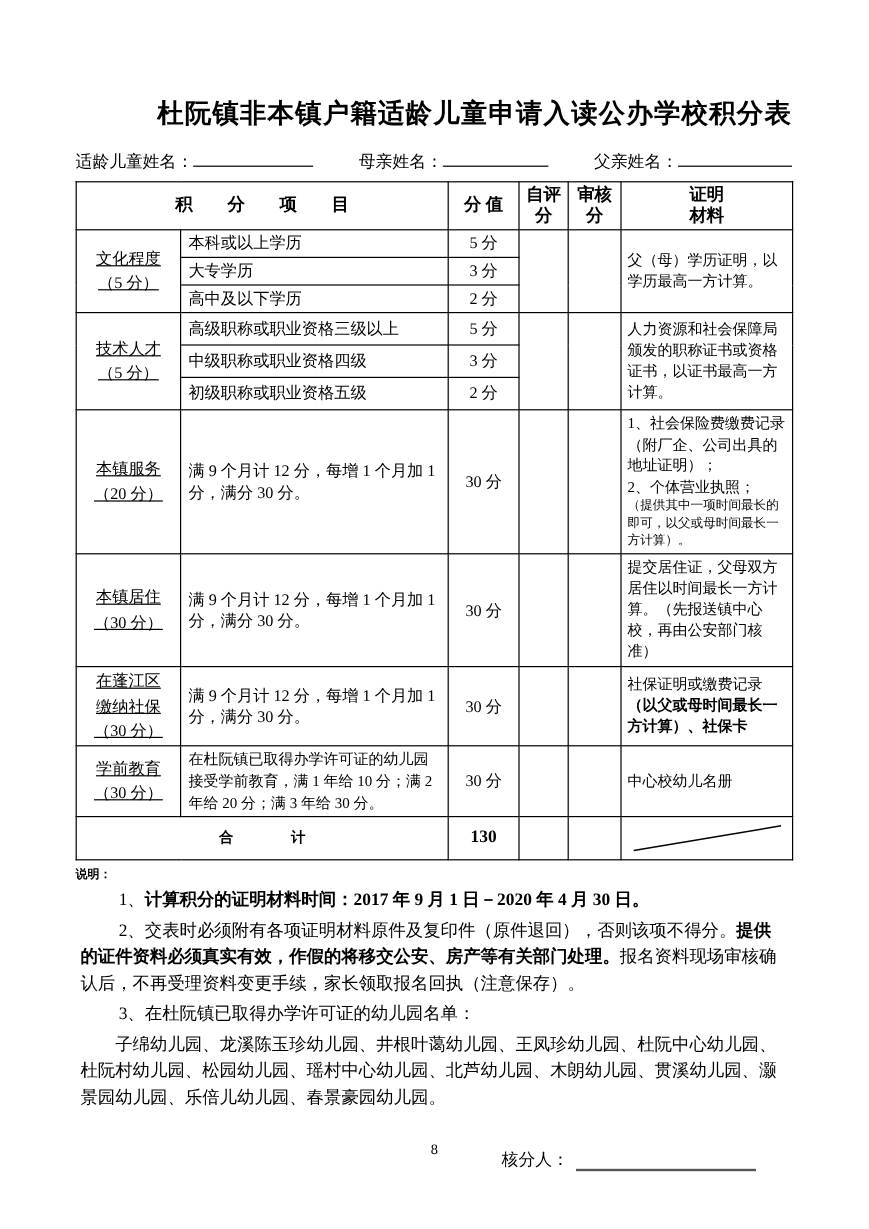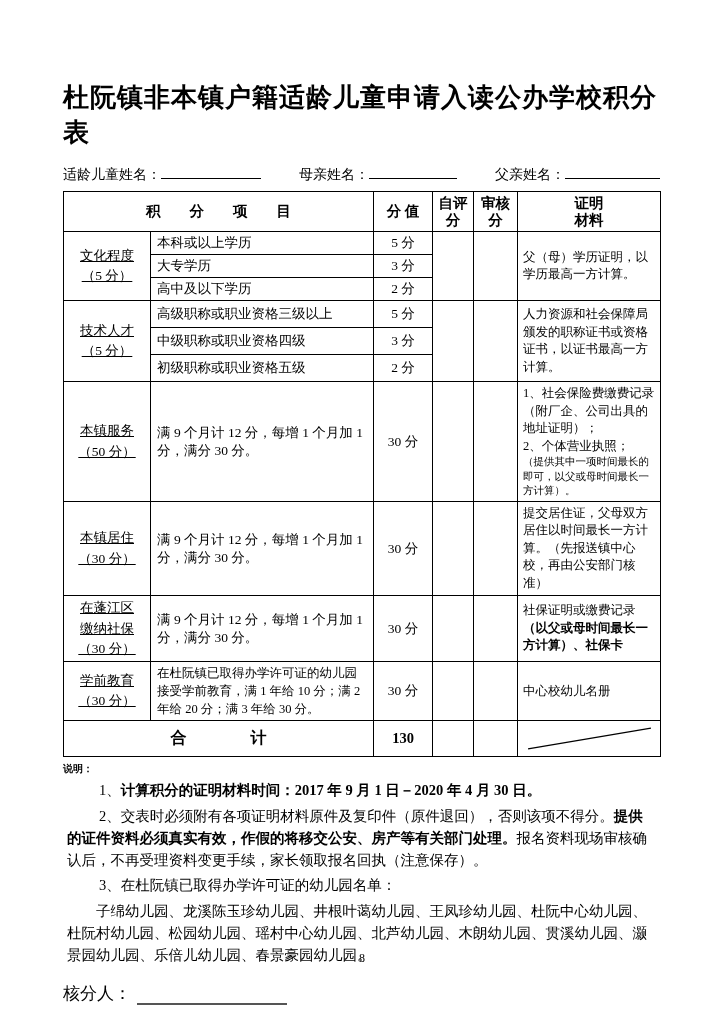--- a/index.html
+++ b/index.html
@@ -4,21 +4,21 @@
 <style>
   * { box-sizing: border-box; }
   html,body { margin:0; padding:0; }
   body {
     width:724px; height:1024px; background:#ffffff; color:#000;
     font-family:"Liberation Serif","DejaVu Serif",serif;
     position:relative; overflow:hidden;
   }
   .page { padding:68px 64px 0 63px; }
   .attachment { font-size:15px; font-weight:bold; }
-  .title { font-size:26px; font-weight:bold; text-align:left; margin:12px 0 0 0; letter-spacing:1px;font-family:Liberation Mono, monospace; }
+  .title { font-size:22px; font-weight:bold; text-align:right; margin:12px 0 0 0; letter-spacing:1px;font-family:Liberation Mono, monospace; }
   .names { display:flex; justify-content:space-between; align-items:center; margin-top:15px; font-size:14px; }
   .name-group { white-space:nowrap; }
   .uline { display:inline-block; border-bottom:1px solid #000; height:14px; vertical-align:baseline; }
   .w100 { width:100px; } .w95 { width:95px; } .w88 { width:88px; }
 
   table { border-collapse:collapse; table-layout:fixed; width:597px; margin-top:7px; }
   td, th { border:1px solid #000; padding:2px 6px; font-size:13.5px; vertical-align:middle; }
   th { font-weight:bold; text-align:center; font-size:14.5px; padding:3px 2px; }
   tr.head th { height:36px; line-height:1.15; }
   .c { text-align:center; }
@@ -30,31 +30,31 @@
   .proof .blockline { display:block; }
   td.blank { padding:0; }
   tr.r-edu td { height:23px; }
   tr.r-tech td { height:27px; }
   tr.r-service td { height:104px; }
   tr.r-reside td { height:72px; }
   tr.r-social td { height:52px; }
   tr.r-pre td { height:58px; }
   .sm-item { font-size:12.5px; line-height:1.45; }
   tr.r-total td { height:36px; }
-  .total-label { font-weight:bold; font-size:16px; }
+  .total-label { font-weight:bold; font-size:12px; }
   .total-val { font-weight:bold; font-size:14.5px; }
   .diag-cell { padding:0; position:relative; }
   .diag-cell svg { display:block; width:100%; height:100%; position:absolute; top:0; left:0; }
 
   .notes { margin-top:5px; }
   .notes-heading { font-size:10px; font-weight:bold; }
   p.note { margin:4px; font-size:14.5px; line-height:1.5; text-indent:2.2em; }
   p.note.list { text-indent:2em; }
 
-  .scorer { display:flex; justify-content:flex-start; align-items:flex-end; margin-top:16px; padding-right:30px; font-size:17px; }
+  .scorer { display:flex; justify-content:flex-end; align-items:flex-end; margin-top:32px; padding-right:30px; font-size:14px; }
   .scorer .uline { width:150px; border-bottom:2px solid #555; height:18px; margin-left:6px; }
   .pagenum { position:absolute; left:0; right:0; bottom:58px; text-align:center; font-size:12px; }
 </style>
 </head>
 <body>
 
 <div class="page">
 
   <h1 class="title">杜阮镇非本镇户籍适龄儿童申请入读公办学校积分表</h1>
 
@@ -123,21 +123,21 @@
       <td>中级职称或职业资格四级</td>
       <td class="c">3 分</td>
     </tr>
     <tr class="r-tech">
       <td>初级职称或职业资格五级</td>
       <td class="c">2 分</td>
     </tr>
 
     <tr class="r-service">
       <td class="c pre cat">本镇服务
-（50 分）</td>
+（20 分）</td>
       <td>满 9 个月计 12 分，每增 1 个月加 1 分，满分 30 分。</td>
       <td class="c">30 分</td>
       <td class="blank"></td>
       <td class="blank"></td>
       <td class="proof">
         <span class="pre blockline">1、社会保险费缴费记录（附厂企、公司出具的地址证明）；
 2、个体营业执照；</span>
         <span class="small">（提供其中一项时间最长的即可，以父或母时间最长一方计算）。</span>
       </td>
     </tr>

